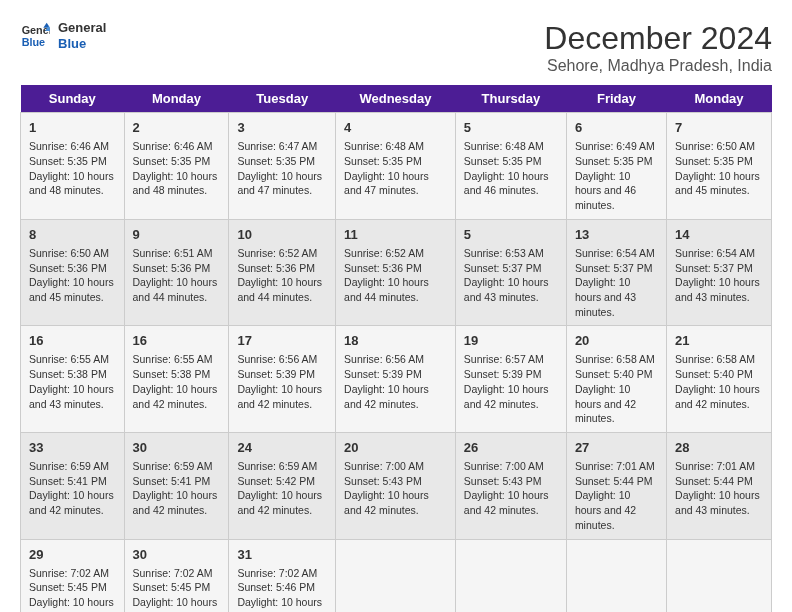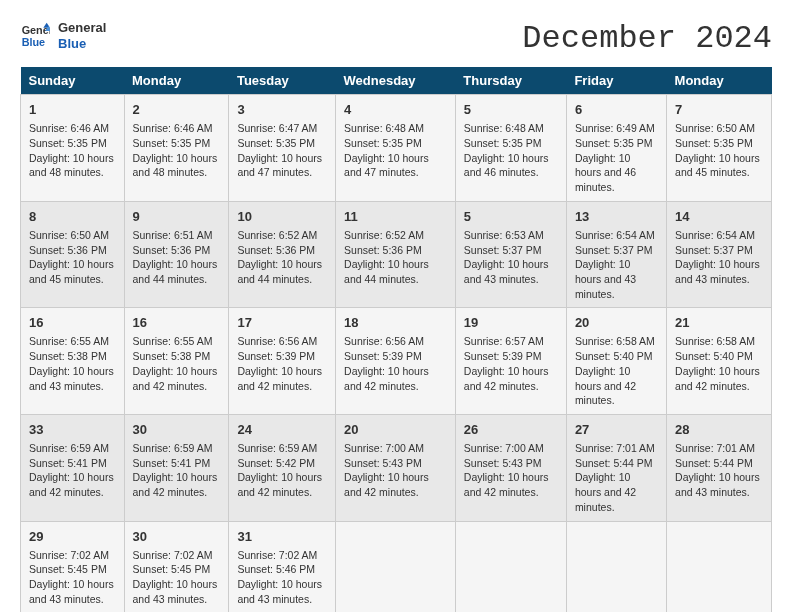--- a/index.html
+++ b/index.html
@@ -20,41 +20,40 @@
       display: flex;
       align-items: center;
       gap: 4px;
     }
     .logo-icon {
       width: 30px;
       height: 30px;
     }
     .title-section {
       text-align: right;
-      font-family: Liberation Mono, monospace;
     }
     .main-title {
       font-size: 32px;
       font-weight: normal;
       color: #333;
     }
     .subtitle {
       font-size: 16px;
       color: #555;
     }
     table {
       width: 100%;
       border-collapse: collapse;
       font-size: 11px;
     }
     thead tr th {
-      background-color: #0c4a6e;
+      background-color: #4c1d95;
       color: white;
       padding: 6px 8px;
-      text-align: left;
+      text-align: center;
       font-size: 13px;
       font-weight: bold;
     }
     tbody tr td {
       vertical-align: top;
       padding: 6px 8px;
       border: 1px solid #ccc;
       line-height: 1.4;
       font-size: 10.5px;
       color: #333;
@@ -87,20 +86,21 @@
         <polygon points="28,8 36,8 32,2" fill="#1a5fb4"></polygon>
         <polygon points="30,12 38,12 34,6" fill="#4a90d9"></polygon>
       </svg>
       <div style="margin-left:4px;">
         <div style="font-size:13px; font-weight:bold; color:#333; line-height:1.2;">General</div>
         <div style="font-size:13px; font-weight:bold; color:#1a5fb4; line-height:1.2;">Blue</div>
       </div>
     </div>
     <div class="title-section">
       <div class="main-title">December 2024</div>
+      <div class="subtitle">Sehore, Madhya Pradesh, India</div>
     </div>
   </div>
 
   <table>
     <thead>
       <tr>
       <th>Sunday</th>
           <th>Monday</th>
           <th>Tuesday</th>
           <th>Wednesday</th>

